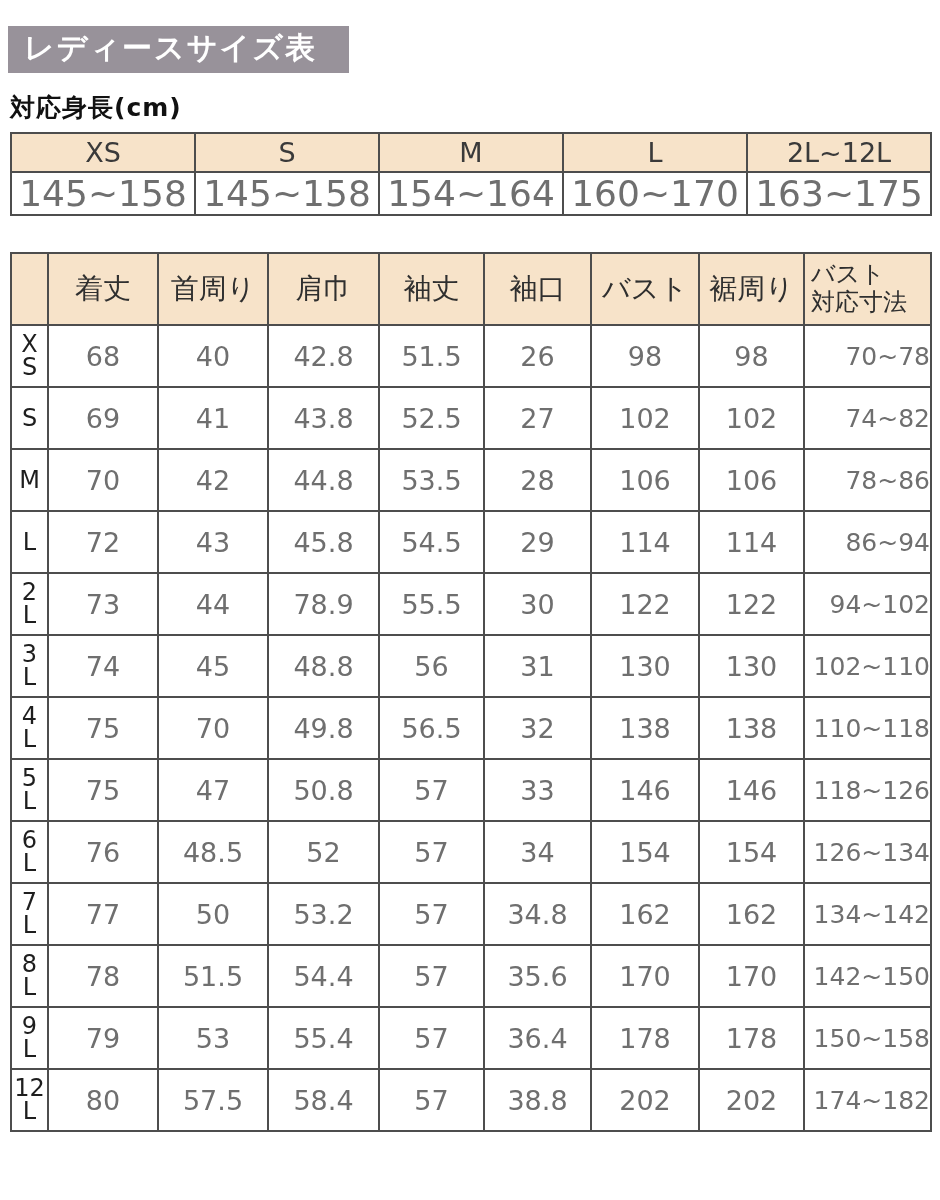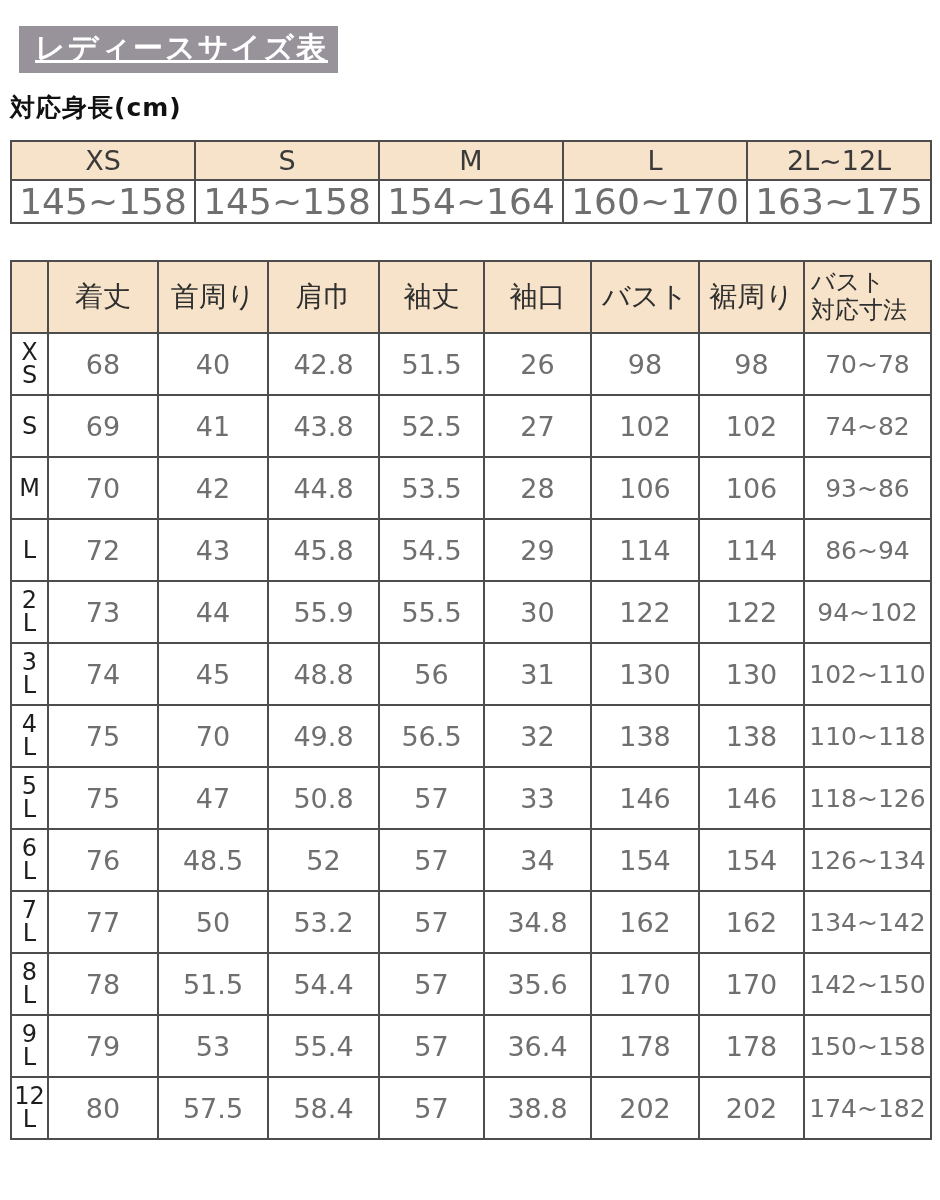--- a/index.html
+++ b/index.html
@@ -11,31 +11,30 @@
     font-family: "DejaVu Sans", "Liberation Sans", sans-serif;
   }
   .page {
     position: relative;
     width: 940px;
     height: 1200px;
     overflow: hidden;
   }
   .title-bar {
     display: inline-block;
-    margin: 26px 0 0 19px;
+    margin: 26px 0 0 8px;
     background: #98929a;
     color: #ffffff;
     font-size: 30px;
     font-weight: bold;
     letter-spacing: 2px;
-    padding: 2px 10px 4px 16px;
-    text-decoration: underline;
+    padding: 2px 32px 4px 16px;
   }
   .subtitle {
-    margin: 18px 0 16px 10px;
+    margin: 18px 0 8px 10px;
     font-size: 25px;
     font-weight: bold;
     color: #111111;
     letter-spacing: 1px;
   }
   table {
     border-collapse: collapse;
     table-layout: fixed;
     margin-left: 10px;
     border-radius: 12px;
@@ -89,20 +88,21 @@
     font-size: 24px;
     color: #1e1e1e;
     line-height: 0.95;
     white-space: pre-line;
     font-weight: normal;
     padding: 2px 0;
   }
   .size-table tbody td.range-cell {
     font-size: 25px;
     letter-spacing: 0;
+    text-align: right;
   }
 </style>
 </head>
 <body>
 
 <div class="page">
 
   <div class="title-bar">レディースサイズ表</div>
 
   <div class="subtitle">対応身長(cm)</div>
@@ -187,39 +187,39 @@
         </tr>
         <tr>
           <td class="row-label">M</td>
           <td>70</td>
           <td>42</td>
           <td>44.8</td>
           <td>53.5</td>
           <td>28</td>
           <td>106</td>
           <td>106</td>
-          <td class="range-cell">93~86</td>
+          <td class="range-cell">78~86</td>
         </tr>
         <tr>
           <td class="row-label">L</td>
           <td>72</td>
           <td>43</td>
           <td>45.8</td>
           <td>54.5</td>
           <td>29</td>
           <td>114</td>
           <td>114</td>
           <td class="range-cell">86~94</td>
         </tr>
         <tr>
           <td class="row-label">2
 L</td>
           <td>73</td>
           <td>44</td>
-          <td>55.9</td>
+          <td>78.9</td>
           <td>55.5</td>
           <td>30</td>
           <td>122</td>
           <td>122</td>
           <td class="range-cell">94~102</td>
         </tr>
         <tr>
           <td class="row-label">3
 L</td>
           <td>74</td>

